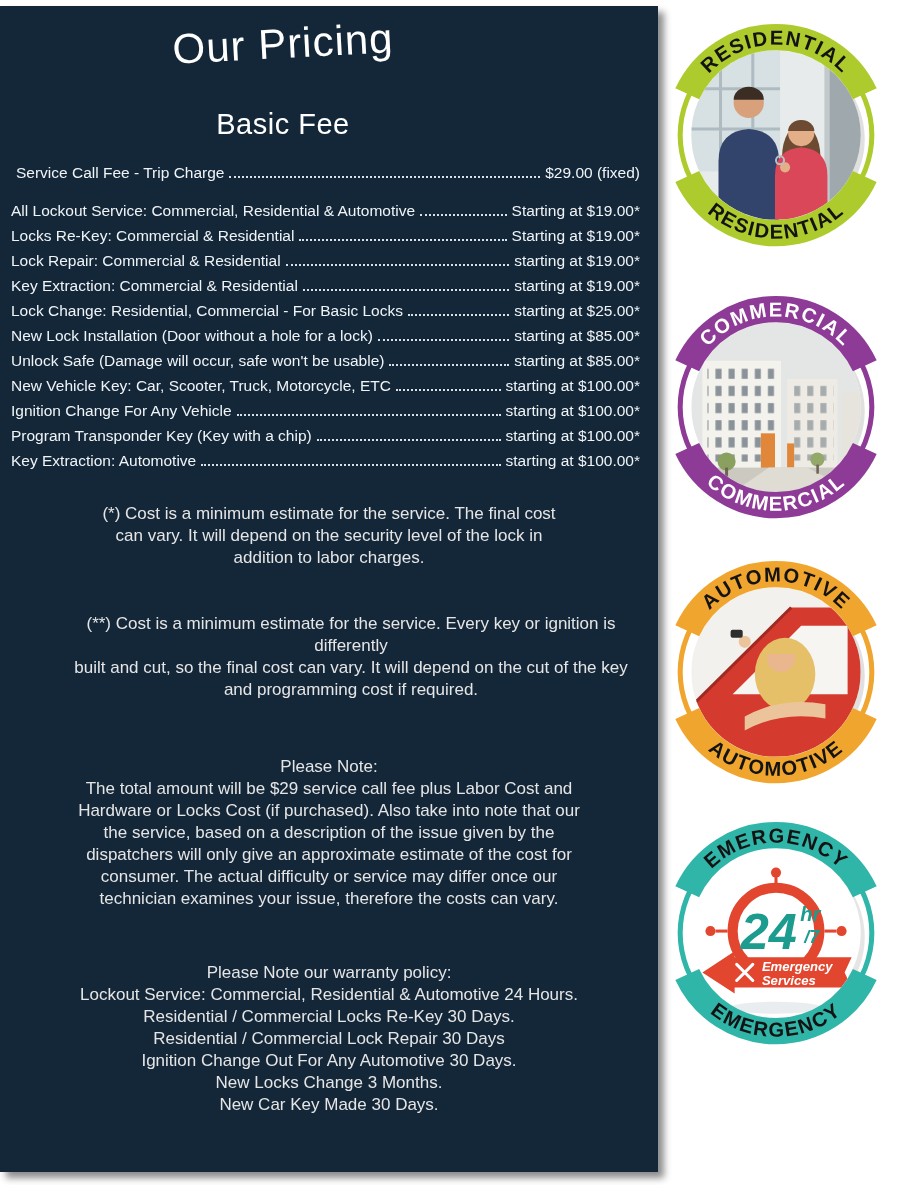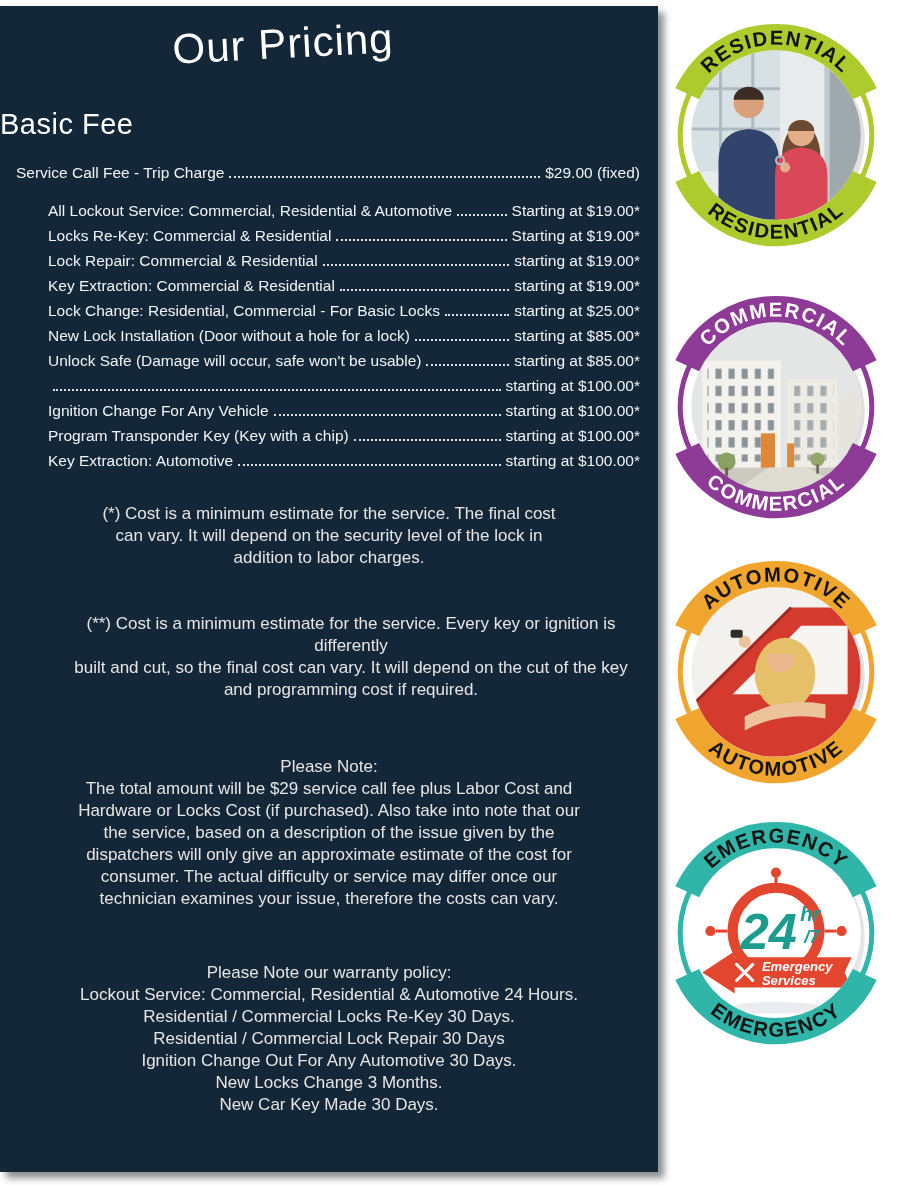--- a/index.html
+++ b/index.html
@@ -3,31 +3,31 @@
 <meta charset="utf-8">
 <style>
   html,body{margin:0;padding:0;background:#ffffff;}
   .stage{position:relative;width:900px;height:1185px;background:#ffffff;overflow:hidden;
          font-family:"Liberation Sans",sans-serif;}
   
   .panel{position:absolute;left:0;top:6px;width:658px;height:1166px;background:#142739;
          color:#eef3f6;box-shadow:6px 6px 7px rgba(0,0,0,.45);}
   .page-title{margin:14px 92px 0 0;text-align:center;font-size:42px;font-weight:400;
               letter-spacing:1px;color:#ffffff;transform:rotate(-3deg);}
-  .section-heading{margin:0 92px 0 0;font-size:29px;font-weight:400;
+  .section-heading{margin:0 92px 0 0;text-align:center;font-size:29px;font-weight:400;
                    letter-spacing:.5px;color:#ffffff;}
   .h-basic{margin-top:40px;}
   .h-other{margin-top:22px;}
   .fee-row{display:flex;align-items:flex-end;padding:0 18px 0 11px;height:25px;
            font-size:15.5px;color:#f0f4f7;}
   .fee-row .lbl{white-space:nowrap;}
   .fee-row .dots{flex:1 1 auto;border-bottom:2px dotted #d9e2e9;margin:0 5px 4px 5px;min-width:8px;}
   .fee-row .price{white-space:nowrap;}
   .basic-row{margin-top:16px;padding-left:16px;}
-  .fee-list{margin-top:13px;padding-left:37px;}
+  .fee-list{margin-top:13px;}
   .note{text-align:center;font-size:17px;line-height:22px;color:#e5e5e5;}
   .note .ln{min-height:22px;}
   .n-star{margin-top:33px;}
   .n-dstar{margin-top:44px;padding-left:44px;}
   .n-please{margin-top:55px;}
   .n-warranty{margin-top:52px;}
   
   .badge{position:absolute;left:660px;width:232px;}
   .badge svg{display:block;width:232px;height:auto;}
   .b0{top:8px}.b1{top:280px}.b2{top:545px}.b3{top:806px}
@@ -86,20 +86,21 @@
         <span class="lbl">New Lock Installation (Door without a hole for a lock)</span>
         <span class="dots"></span>
         <span class="price">starting at $85.00*</span>
       </div>
       <div class="fee-row">
         <span class="lbl">Unlock Safe (Damage will occur, safe won't be usable)</span>
         <span class="dots"></span>
         <span class="price">starting at $85.00*</span>
       </div>
       <div class="fee-row">
+        <span class="lbl">New Vehicle Key: Car, Scooter, Truck, Motorcycle, ETC</span>
         <span class="dots"></span>
         <span class="price">starting at $100.00*</span>
       </div>
       <div class="fee-row">
         <span class="lbl">Ignition Change For Any Vehicle</span>
         <span class="dots"></span>
         <span class="price">starting at $100.00*</span>
       </div>
       <div class="fee-row">
         <span class="lbl">Program Transponder Key (Key with a chip)</span>

